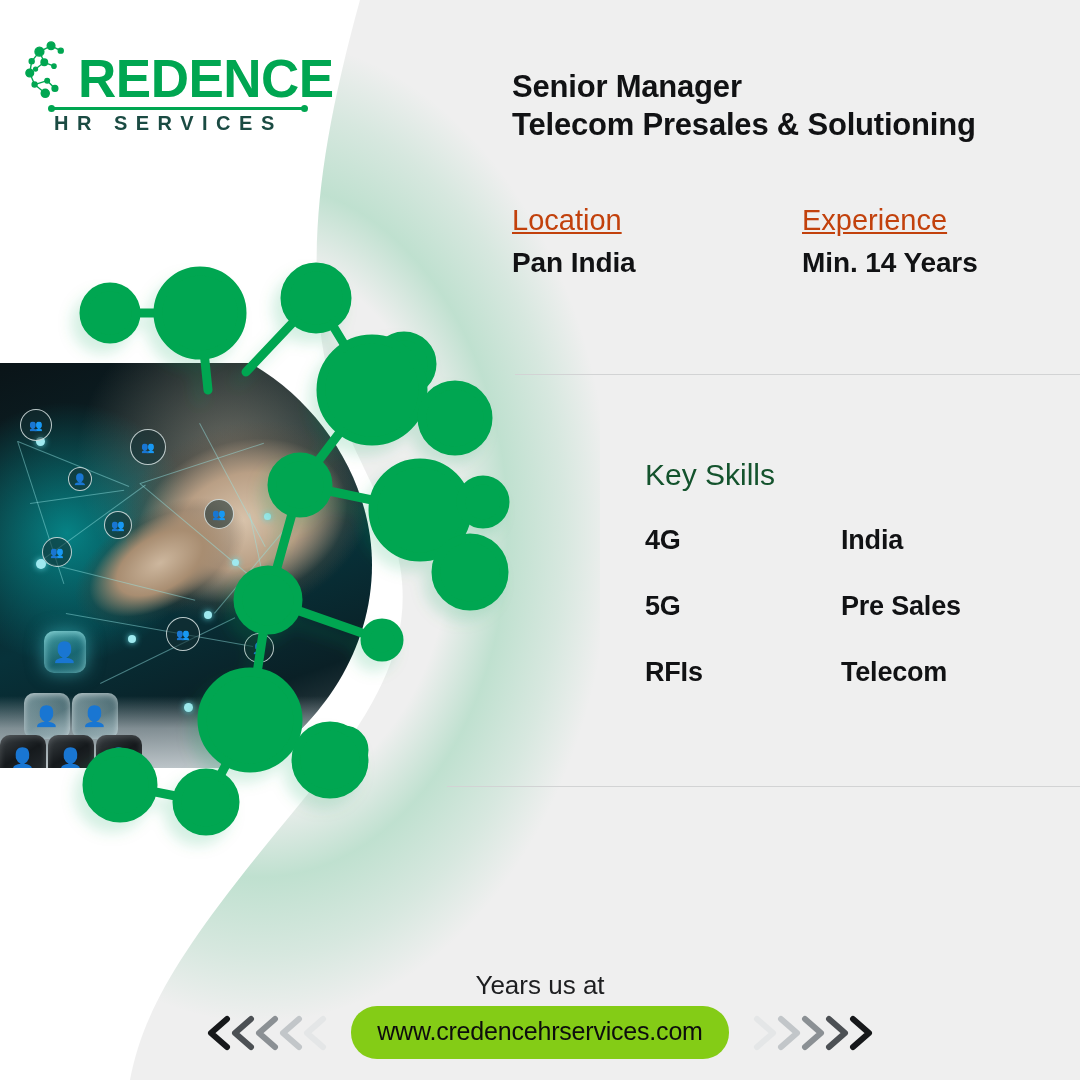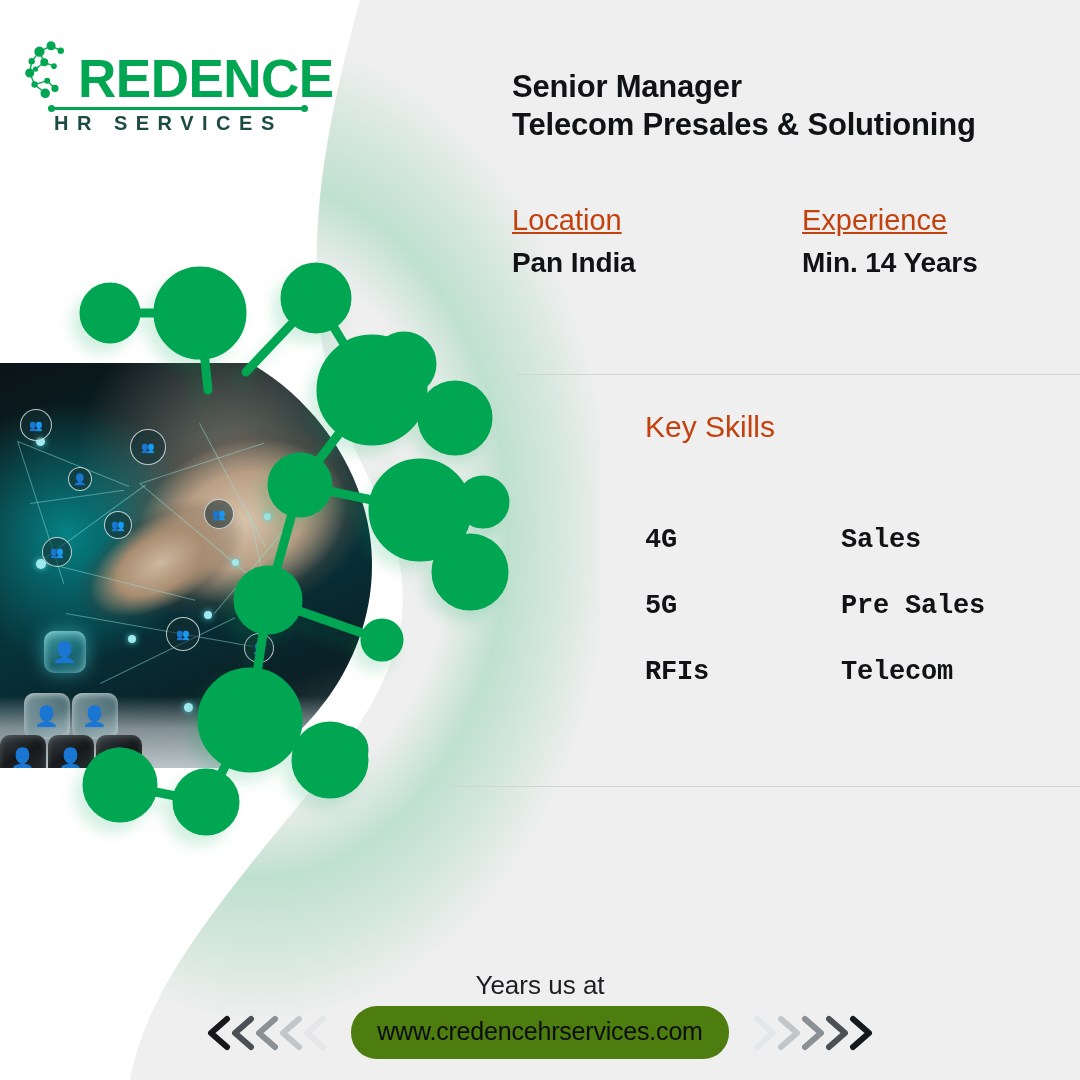--- a/index.html
+++ b/index.html
@@ -101,33 +101,33 @@
 
   .meta{position:absolute;left:512px;top:202px;z-index:9;display:flex;}
   .meta .col{width:290px;}
   .meta .lbl{font-size:29px;color:#c2410c;font-weight:300;line-height:1.25;text-decoration:underline;}
   .meta .val{font-size:28px;color:#111214;font-weight:bold;margin-top:9px;letter-spacing:-0.1px;}
 
   .divider{position:absolute;height:1px;background:#d2d3d4;z-index:8;}
   .divider.d1{left:515px;top:374px;width:565px;}
   .divider.d2{left:447px;top:786px;width:633px;}
 
-  .skills-head{position:absolute;left:645px;top:410px;font-size:30px;color:#c2410c;font-weight:300;z-index:9;}
+  .skills-head{position:absolute;left:645px;top:458px;font-size:30px;color:#14532d;font-weight:300;z-index:9;}
   .skills{position:absolute;left:645px;top:525px;z-index:9;display:flex;}
-  .skills .col{width:196px;font-family:Liberation Mono, monospace;}
+  .skills .col{width:196px;}
   .skills .sk{font-size:27px;font-weight:bold;color:#111214;height:66px;letter-spacing:-0.2px;}
 
   
   .visit{position:absolute;left:0;right:0;top:970px;text-align:center;z-index:9;
     font-size:26px;color:#1d1e20;font-weight:300;}
   .urlbar{position:absolute;left:0;right:0;top:1006px;display:flex;align-items:center;justify-content:center;z-index:9;}
   .chev{display:flex;align-items:center;}
   .chev svg{display:block;}
   .pill{
-    background:#4d7c0f;color:#0d0d0d;border-radius:26px;
+    background:#84cc16;color:#0d0d0d;border-radius:26px;
     padding:11px 26px 13px;font-size:25px;font-weight:400;
     margin:0 18px;letter-spacing:-0.2px;
   }
 </style>
 </head>
 <body>
 
 <div id="poster">
 
   <div class="green-wash"></div>
@@ -275,21 +275,21 @@
   <div class="divider d1"></div>
 
   <div class="skills-head">Key Skills</div>
   <div class="skills">
     <div class="col">
       <div class="sk">4G</div>
       <div class="sk">5G</div>
       <div class="sk">RFIs</div>
     </div>
     <div class="col">
-      <div class="sk">Sales</div>
+      <div class="sk">India</div>
       <div class="sk">Pre Sales</div>
       <div class="sk">Telecom</div>
     </div>
   </div>
 
   <div class="divider d2"></div>
 
   <div class="visit">Years us at</div>
   <div class="urlbar">
     <span class="chev">

